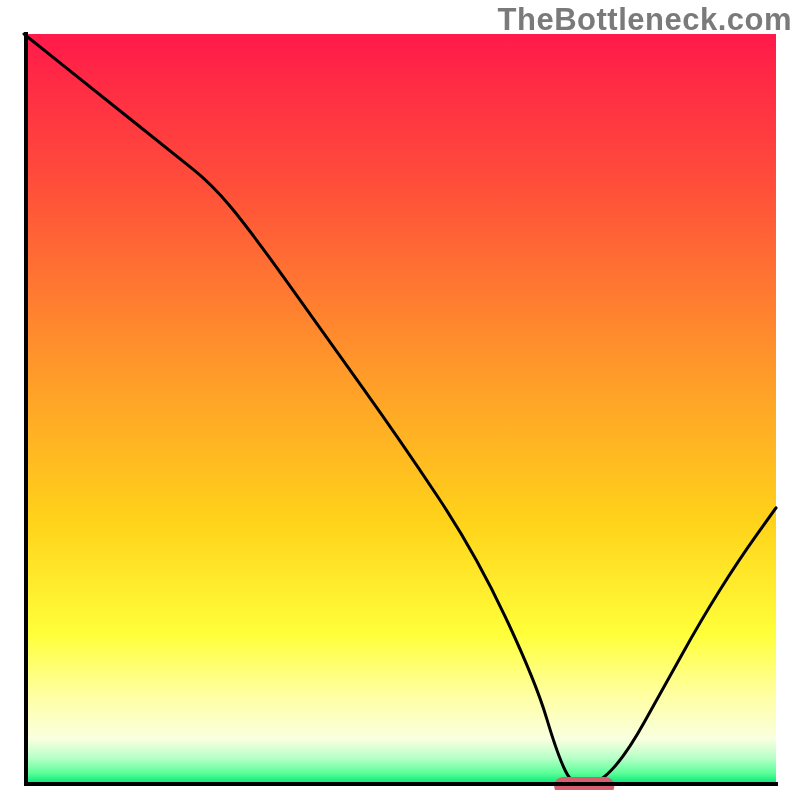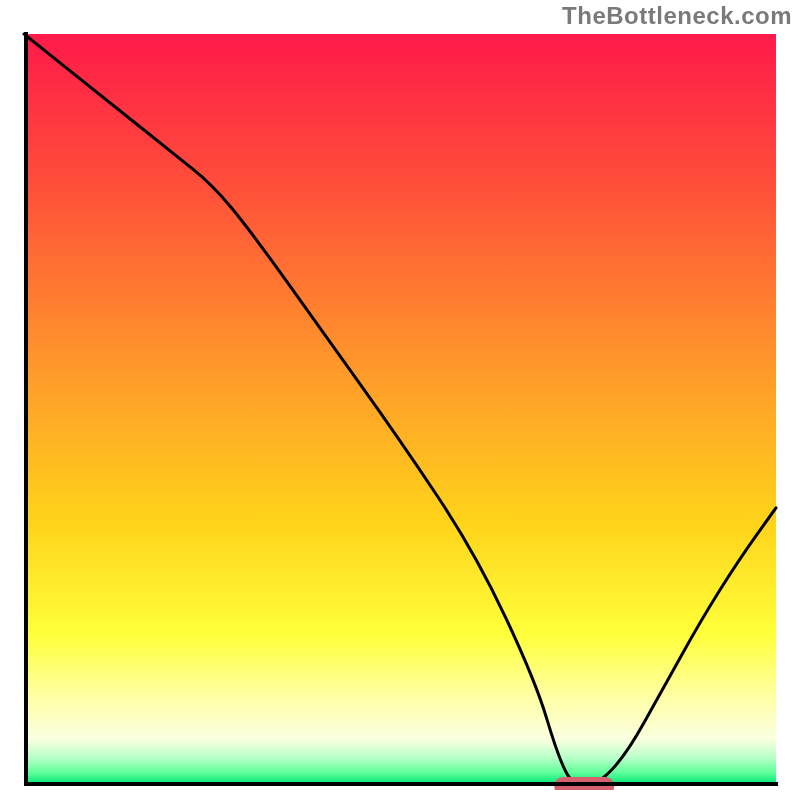--- a/index.html
+++ b/index.html
@@ -13,21 +13,21 @@
   }
   .wrap {
     position: relative;
     width: 800px;
     height: 800px;
   }
   .watermark {
     position: absolute;
     top: 2px;
     right: 8px;
-    font-size: 24px;
+    font-size: 31px;
     font-weight: 600;
     color: #7a7a7a;
     letter-spacing: 0.5px;
     z-index: 10;
   }
   .plot {
     position: absolute;
     left: 20px;
     top: 30px;
     width: 760px;

